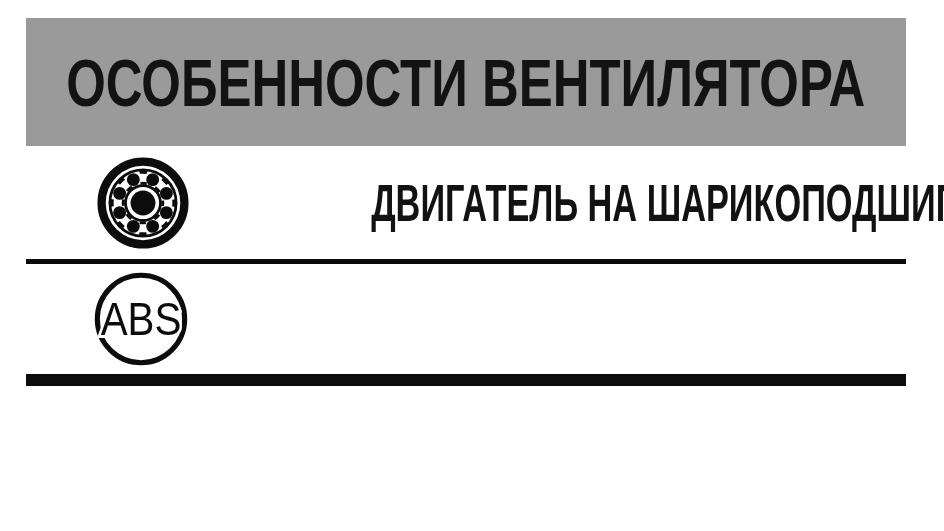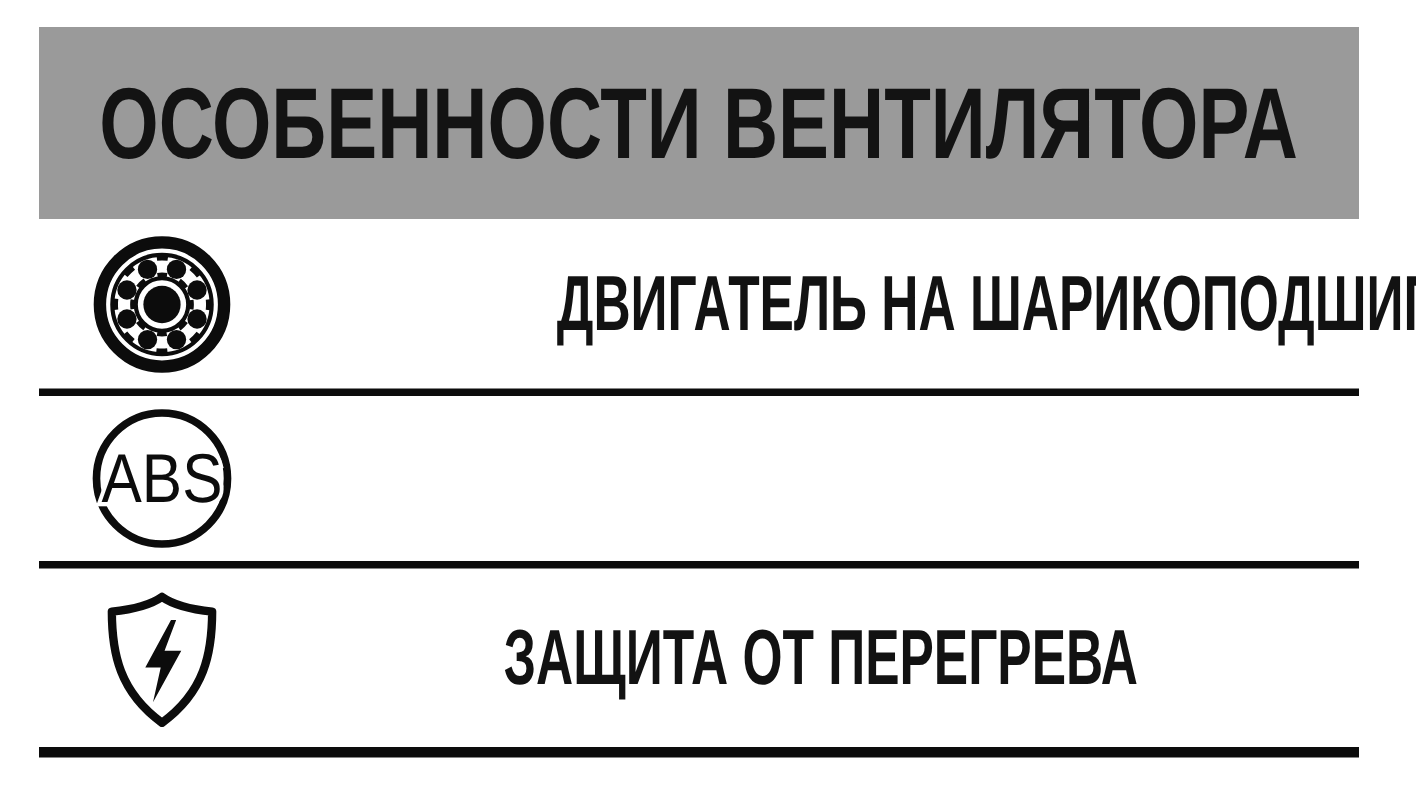--- a/index.html
+++ b/index.html
@@ -23,21 +23,21 @@
     transform:scaleX(0.76);transform-origin:center;
   }
 
   .row{display:flex;align-items:center;}
   .row-1{height:113px;}
   .row-2{height:110px;}
   .row-3{height:119px;}
 
   .icon-cell{
     width:163px;flex:0 0 163px;
-    display:flex;align-items:center;justify-content:center;
+    display:flex;align-items:center;justify-content:flex-end;
   }
   .text-cell{
     flex:1;display:flex;align-items:center;justify-content:center;
   }
   .feat{
     display:inline-block;white-space:nowrap;
     font-size:52px;font-weight:bold;color:#121212;
     transform:scaleX(0.66);transform-origin:center;
   }
 
@@ -94,27 +94,16 @@
       <div class="icon-cell">
         <svg width="96" height="96" viewBox="0 0 100 100" aria-hidden="true">
           <circle cx="50" cy="50" r="45.5" fill="none" stroke="#0c0c0c" stroke-width="5.3"></circle>
           <text class="abs-label" x="50" y="66.5" text-anchor="middle" textLength="84" lengthAdjust="spacingAndGlyphs" paint-order="stroke" stroke="#ffffff" stroke-width="6" fill="#0c0c0c">ABS</text>
         </svg>
       </div>
     </section>
 
     <div class="divider"></div>
 
-    <section class="row row-3">
-      <div class="icon-cell">
-        <svg width="86" height="96" viewBox="0 0 100 112" aria-hidden="true">
-          <path d="M50 8 C 43 13 30 17.5 11 19.5 C 11 52 17 82 50 106 C 83 82 89 52 89 19.5 C 70 17.5 57 13 50 8 Z" fill="none" stroke="#0c0c0c" stroke-width="6.5" stroke-linejoin="round"></path>
-          <path d="M57 26 L37 63 L49 63 L43 90 L65 50 L52 50 L61 26 Z" fill="#0c0c0c"></path>
-        </svg>
-      </div>
-      <div class="text-cell">
-        <span class="feat">ЗАЩИТА ОТ ПЕРЕГРЕВА</span>
-      </div>
-    </section>
 
     <div class="bottom-bar"></div>
   </div>
 </div>
 
 </body></html>

